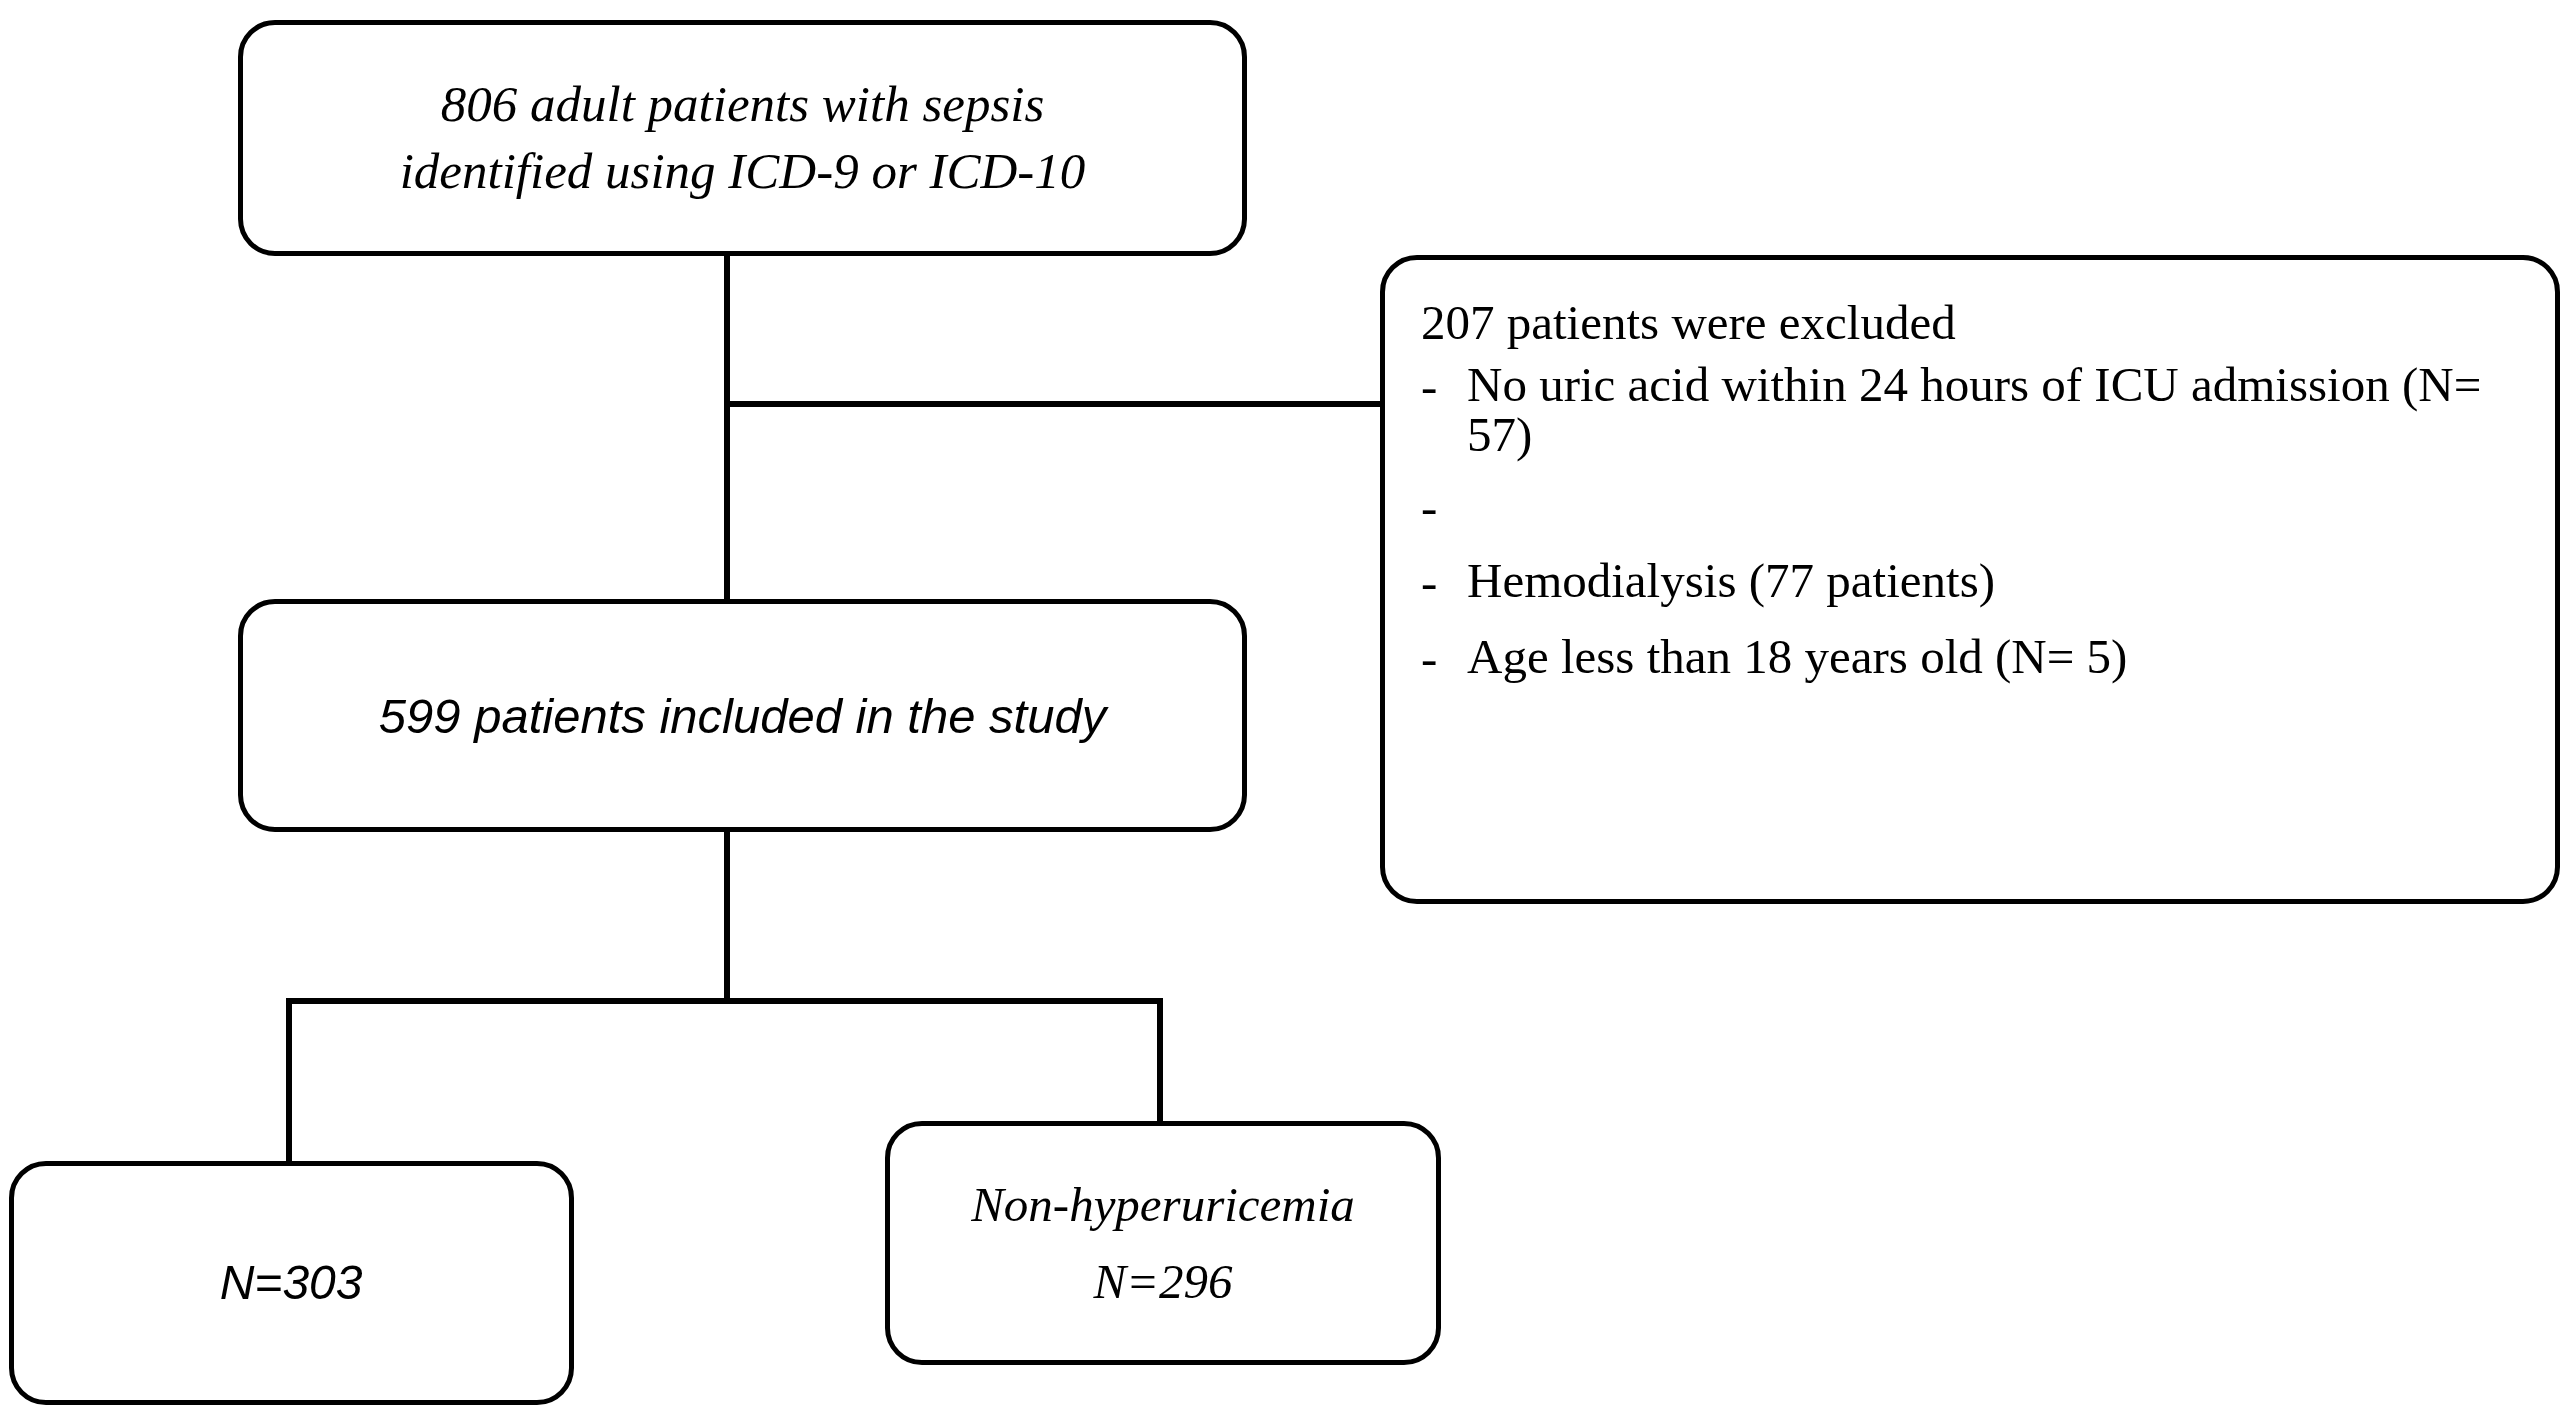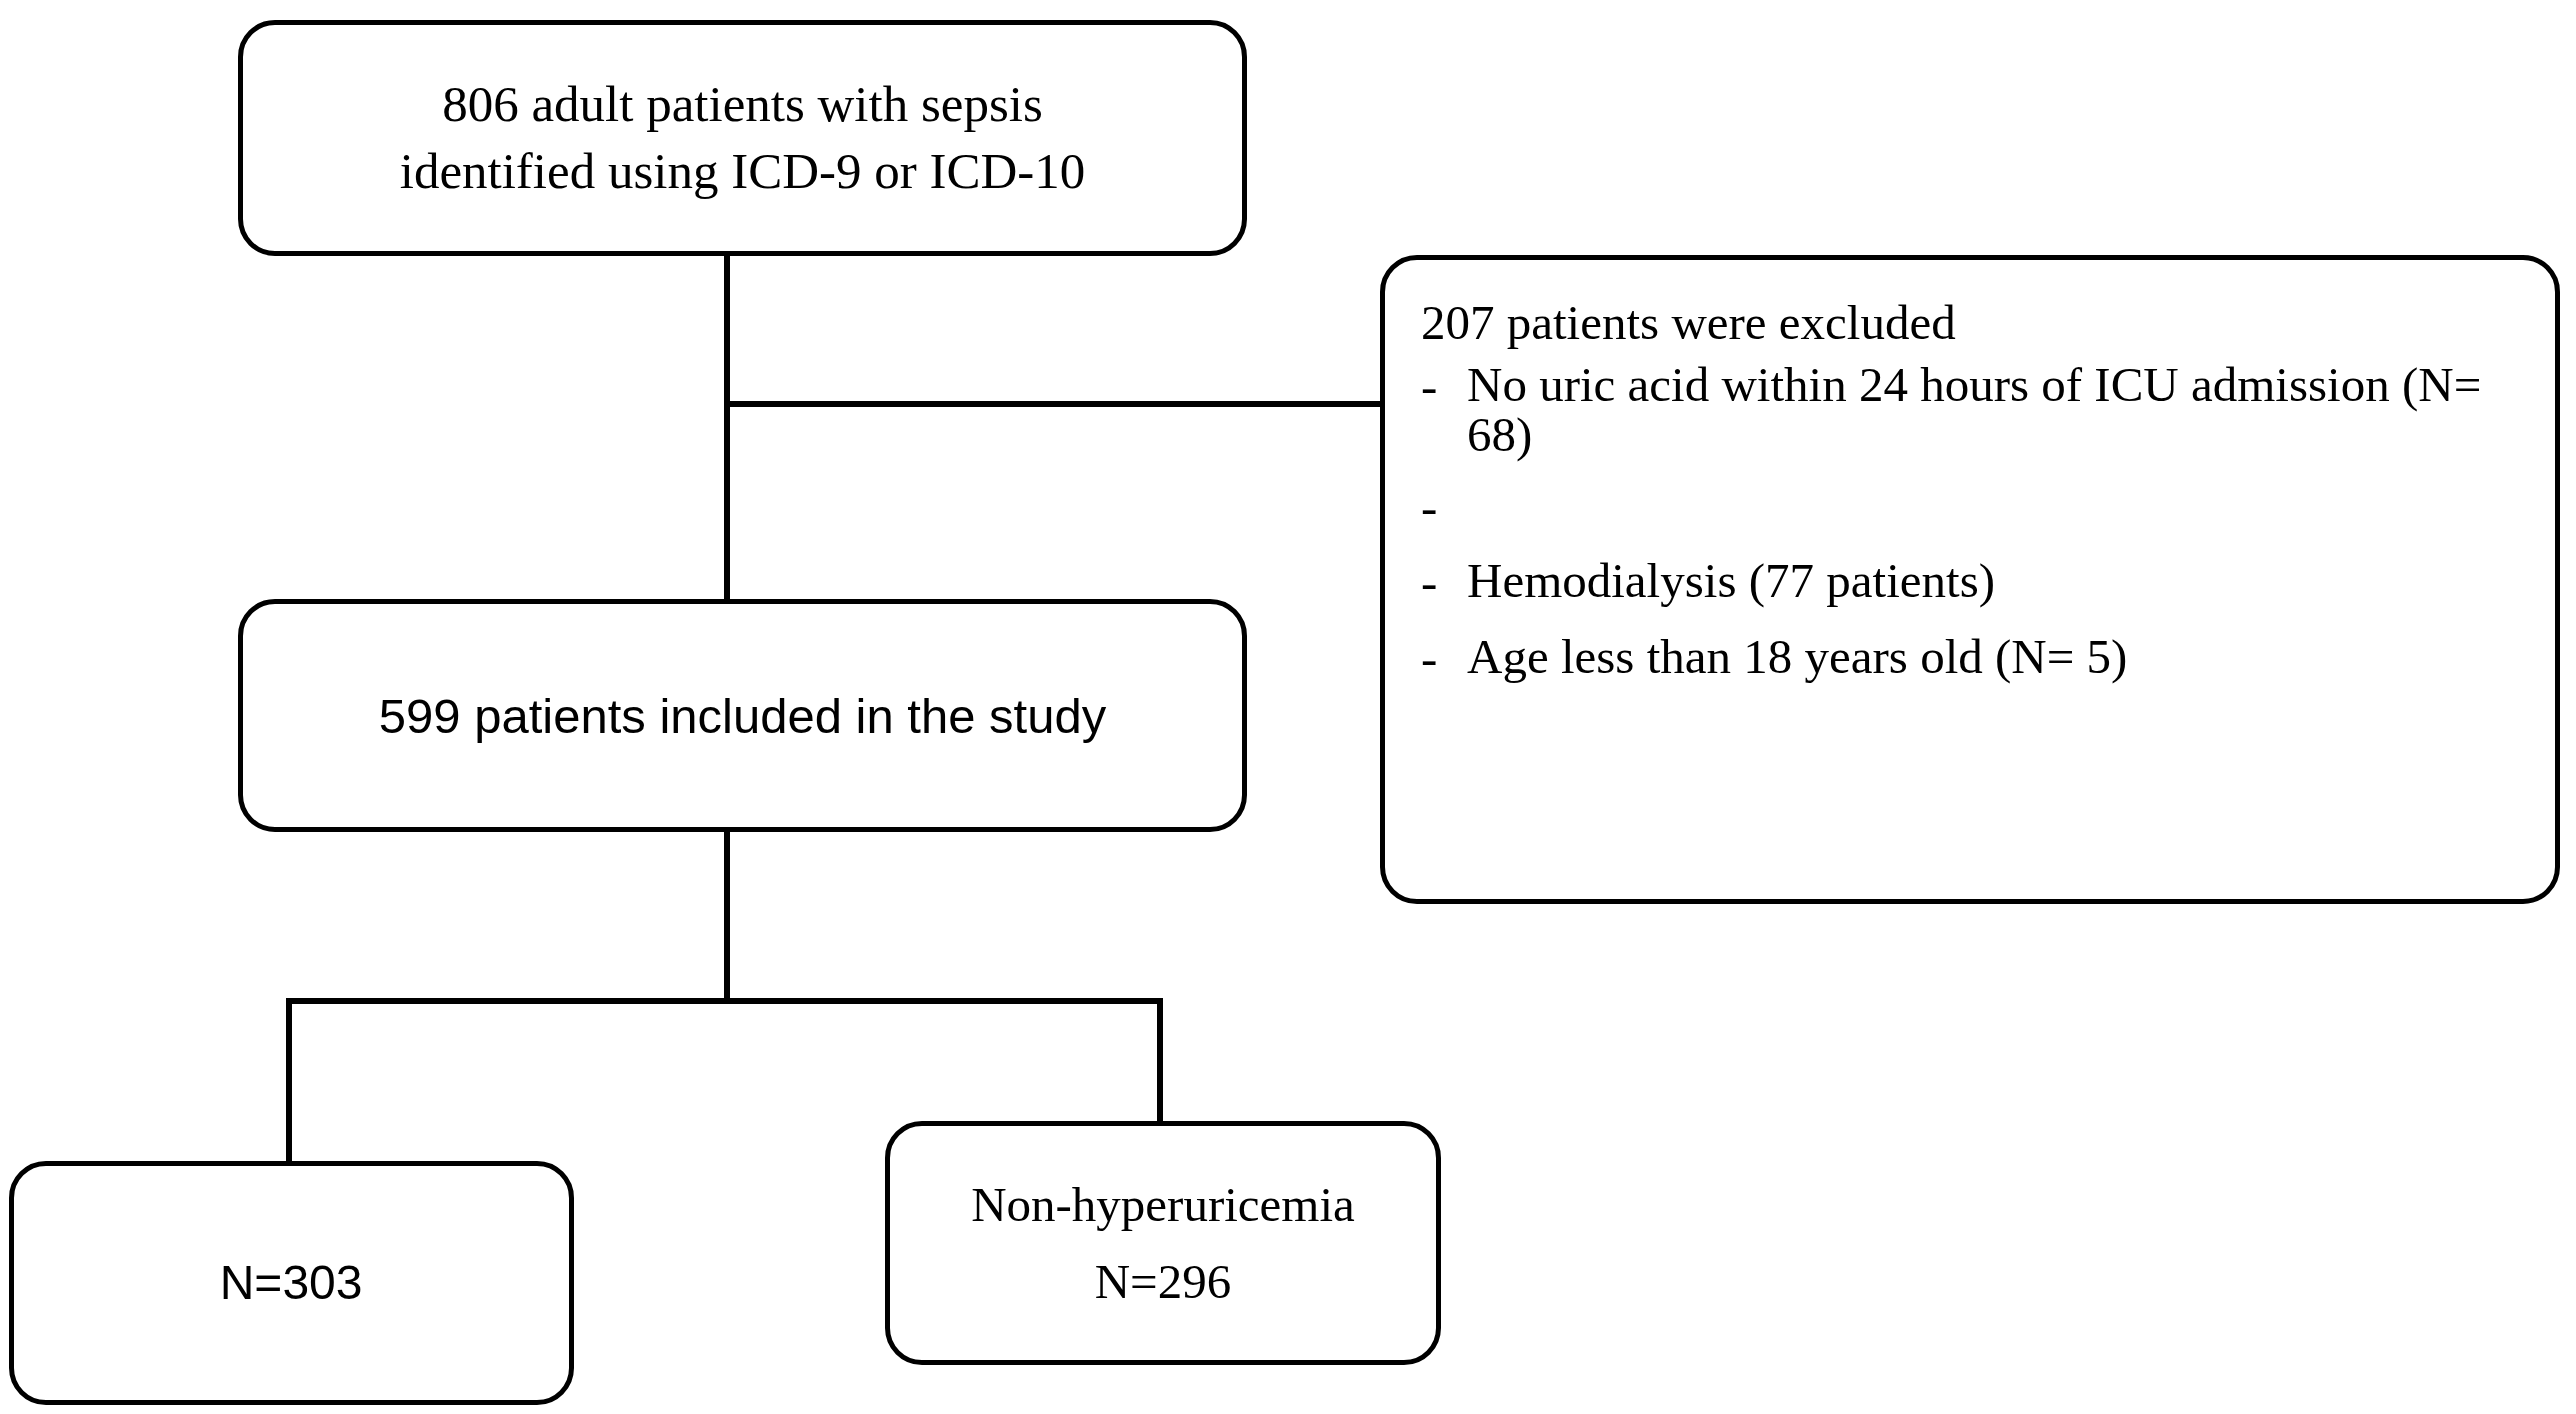--- a/index.html
+++ b/index.html
@@ -19,21 +19,21 @@
     box-sizing: border-box;
     background: #ffffff;
     border: 5.6px solid #000000;
     border-radius: 37px;
     display: flex;
     flex-direction: column;
     justify-content: center;
     color: #000000;
     z-index: 2;
   }
-  .node.center { align-items: center; text-align: center; }
+  .node.center { align-items: center; text-align: center; font-style: italic; }
   .node.left   { align-items: flex-start; text-align: left; }
 
   .serif { font-family: "Liberation Serif", "DejaVu Serif", serif; }
   .sans  { font-family: "Liberation Sans", "DejaVu Sans", sans-serif; }
 
   
   #node-source {
     left: 238px; top: 20px; width: 1009px; height: 236px;
     font-size: 51px; line-height: 1.32;
   }
@@ -131,21 +131,21 @@
   <div class="node center serif" id="node-source">
     <span class="line">806 adult patients with sepsis</span>
     <span class="line">identified using ICD-9 or ICD-10</span>
   </div>
 
   <div class="node left serif" id="node-excluded">
     <span class="ex-head">207 patients were excluded</span>
     <div class="ex-list">
       <div class="ex-item">
         <span class="ex-bullet">-</span>
-        <span class="ex-text">No uric acid within 24 hours of ICU admission (N= 68)</span>
+        <span class="ex-text">No uric acid within 24 hours of ICU admission (N= 57)</span>
       </div>
       <div class="ex-item">
         <span class="ex-bullet">-</span>
       </div>
       <div class="ex-item">
         <span class="ex-bullet">-</span>
         <span class="ex-text">Hemodialysis (77 patients)</span>
       </div>
       <div class="ex-item">
         <span class="ex-bullet">-</span>

